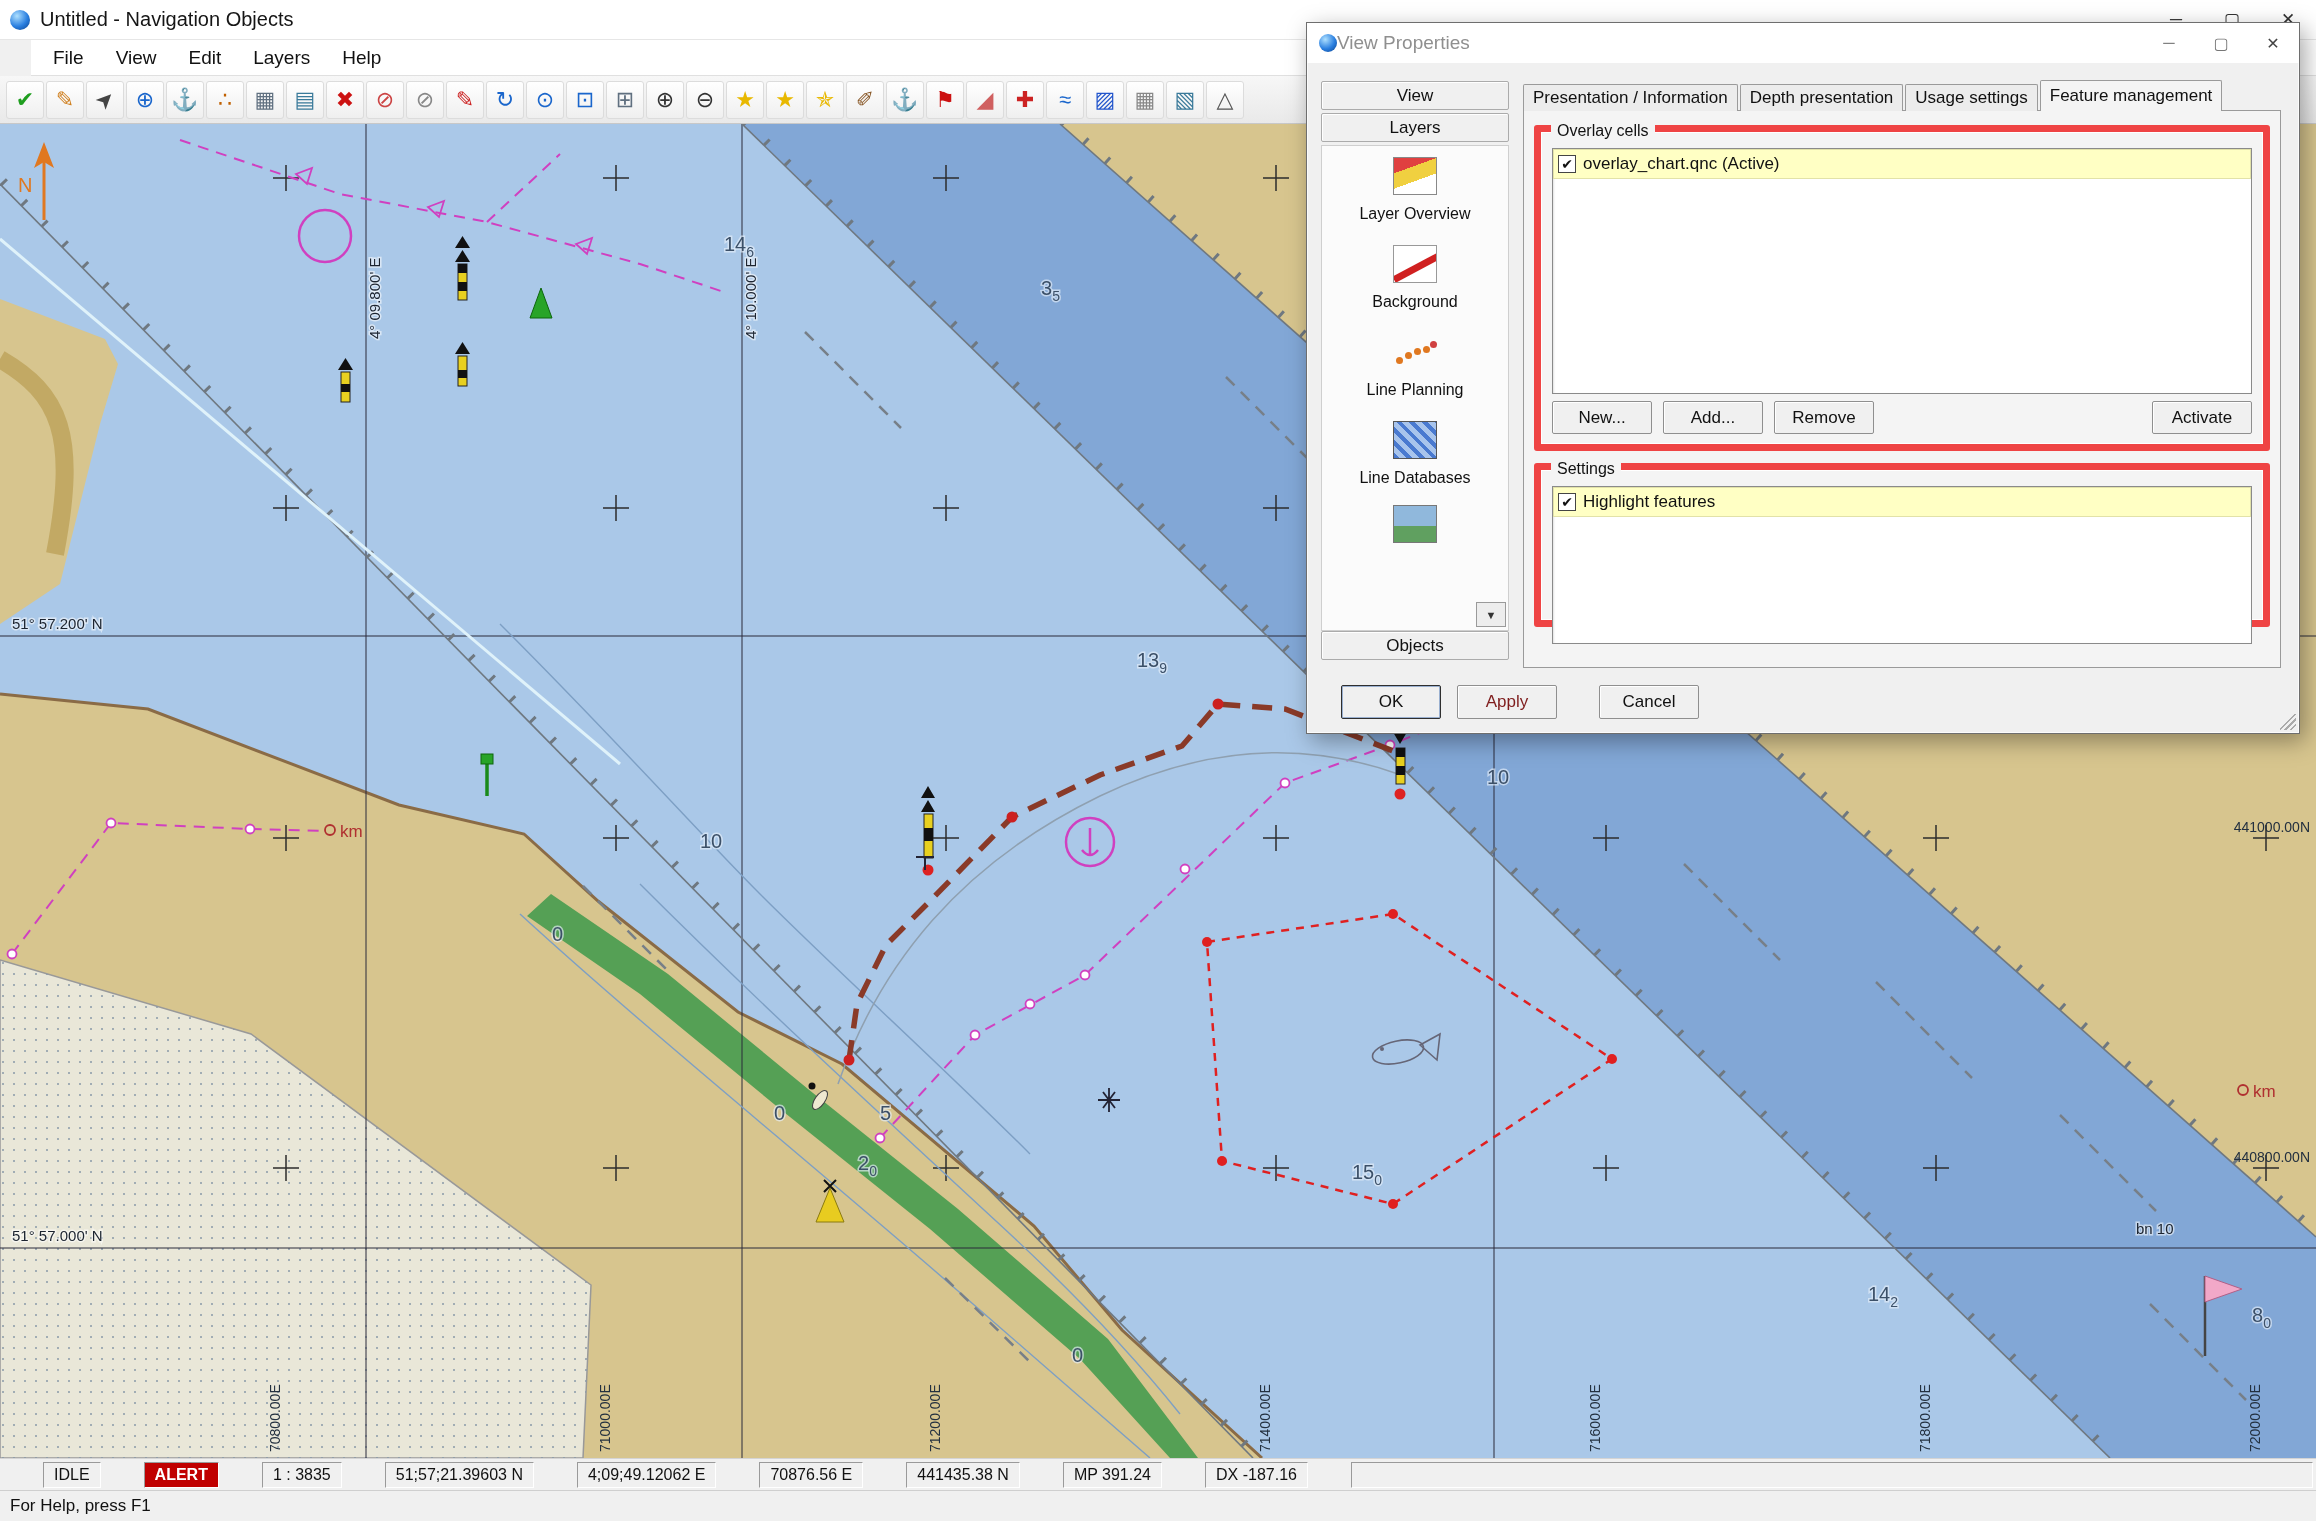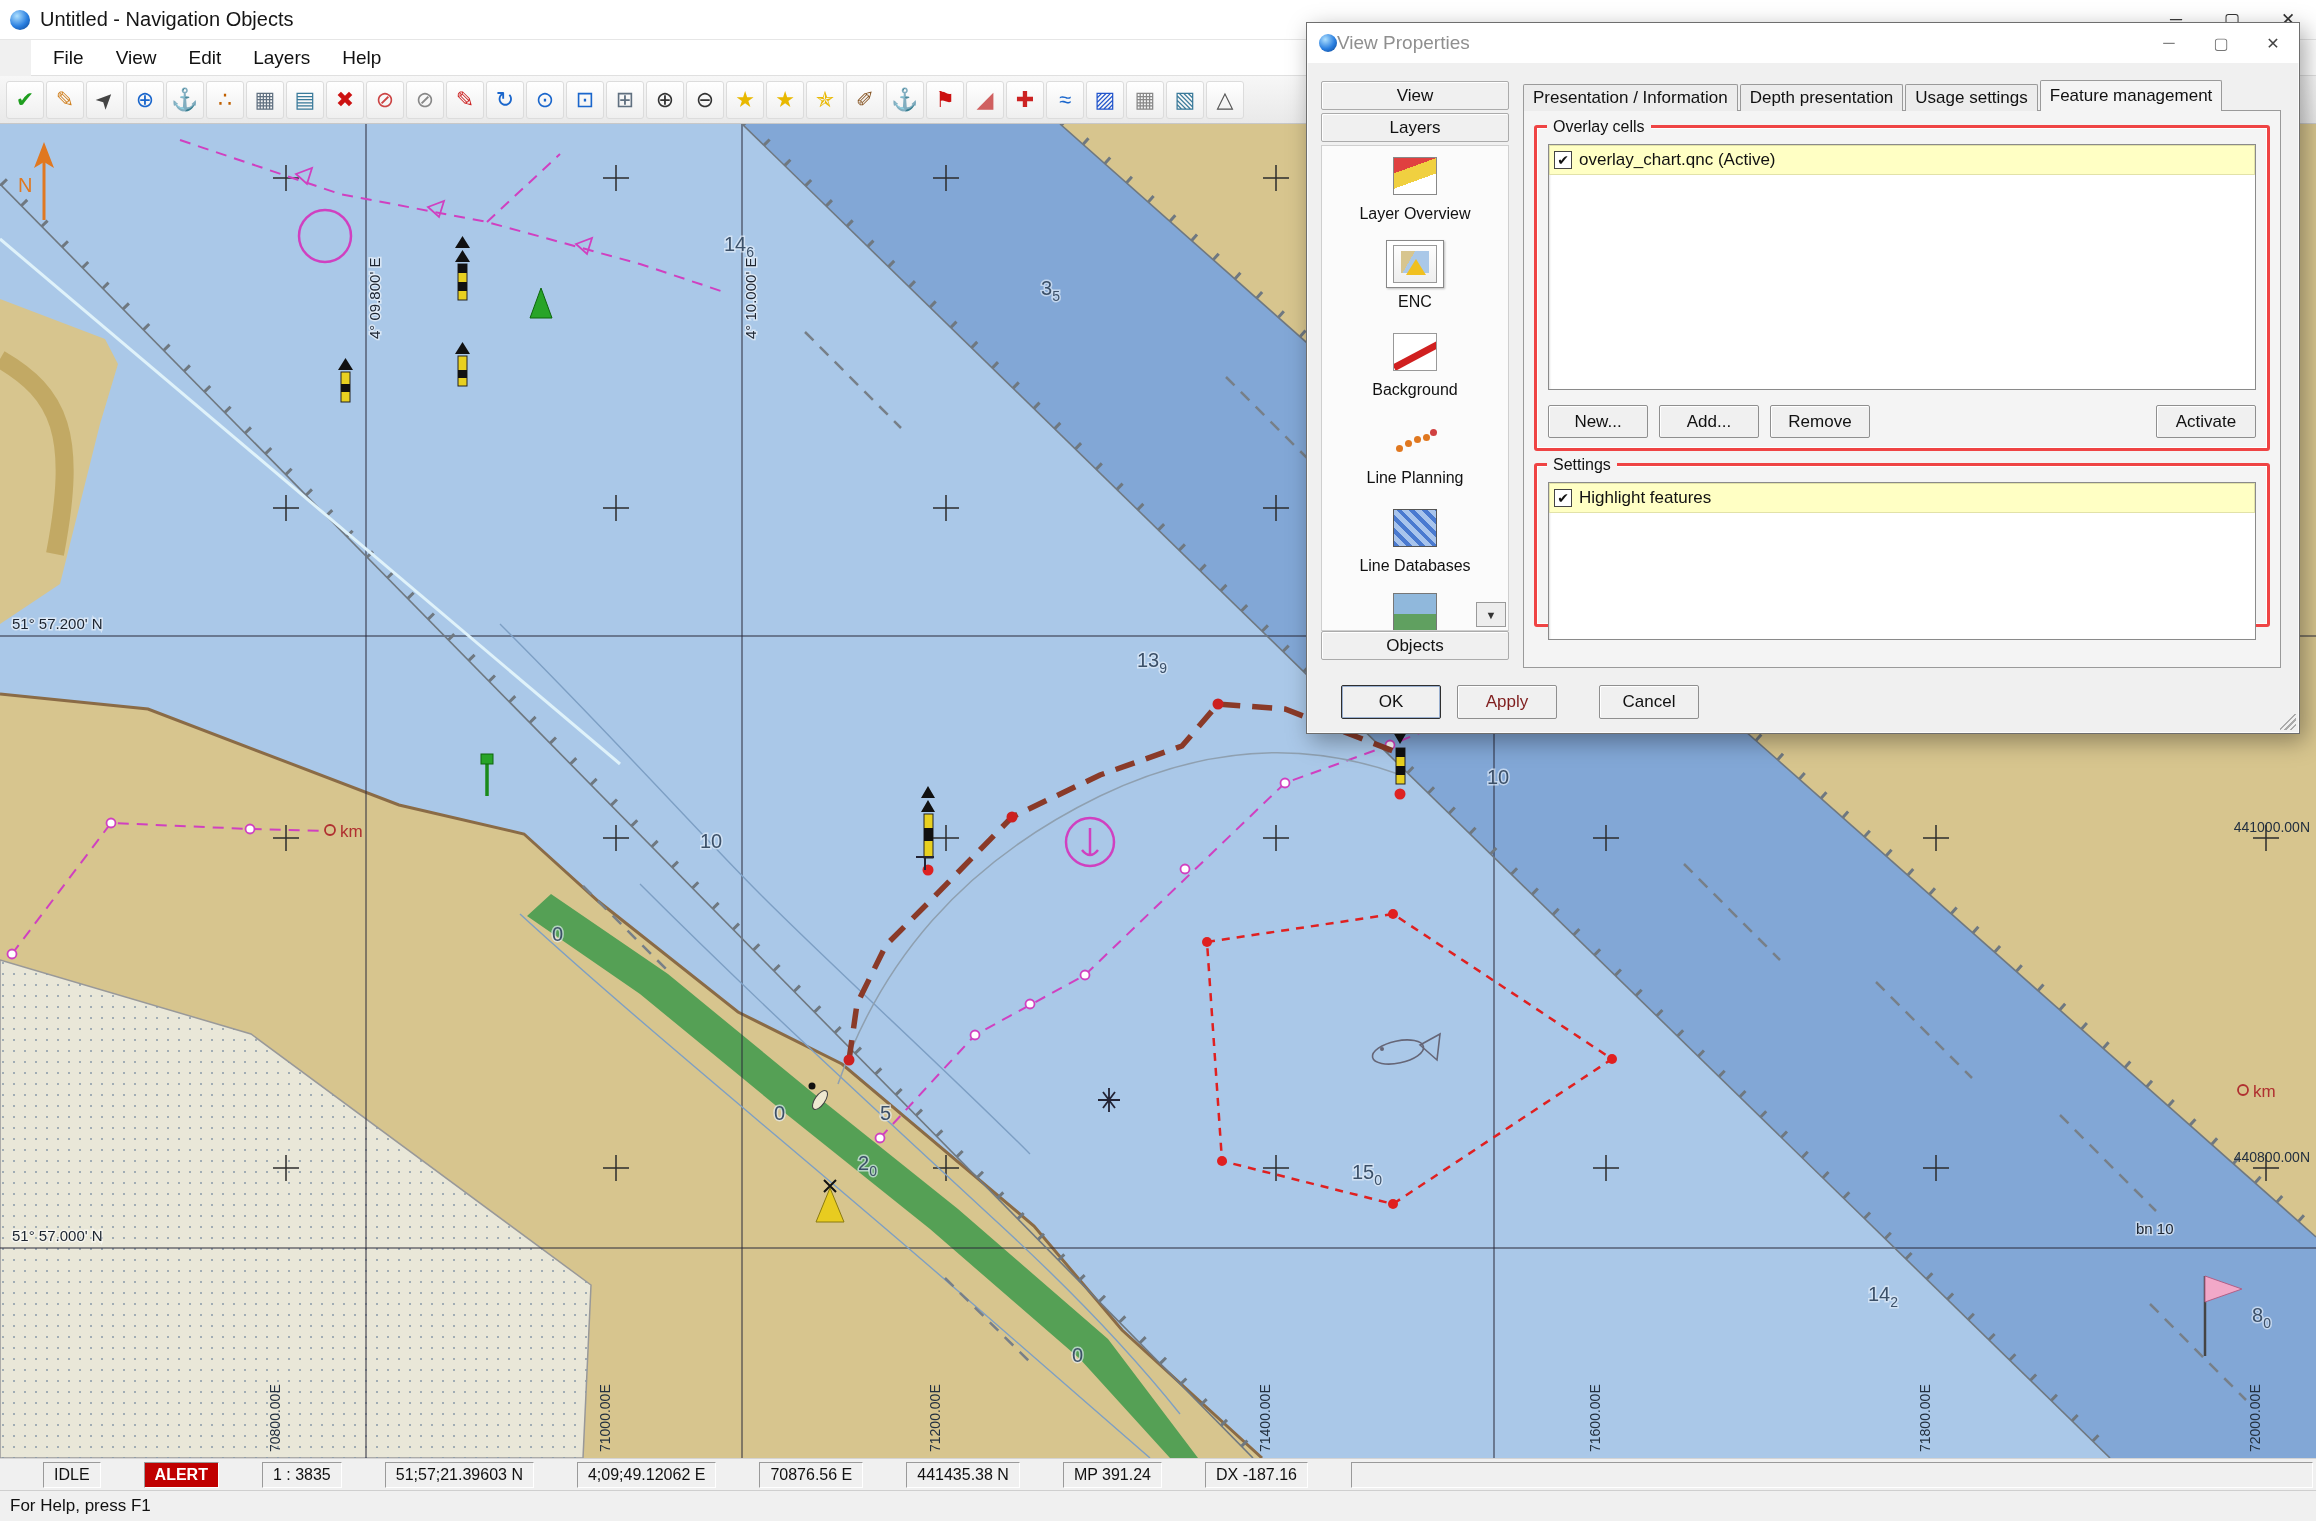--- a/index.html
+++ b/index.html
@@ -101,21 +101,21 @@
                 font-size:11px; color:#333; z-index:2; }
   .nav-bottom { position:absolute; bottom:0; left:0; right:0; }
 
   .dlg-tabs { position:absolute; left:216px; top:57px; height:31px; display:flex; align-items:flex-end; z-index:2; }
   .tab { height:27px; display:flex; align-items:center; padding:0 9px; font-size:17px; color:#111;
          background:#ececec; border:1px solid #9a9a9a; border-bottom:none; border-radius:2px 2px 0 0; margin-right:2px; }
   .tab.active { height:31px; background:#f4f4f4; position:relative; }
   .tab.active::after { content:""; position:absolute; left:0; right:0; bottom:-2px; height:3px; background:#f4f4f4; }
   .dlg-content { position:absolute; left:216px; top:87px; width:758px; height:558px;
                  background:#f4f4f4; border:1px solid #9a9a9a; }
-  .group { position:absolute; left:10px; width:736px; border:3px solid #ef4444; border-radius:3px;
+  .group { position:absolute; left:10px; width:736px; border:7px solid #ef4444; border-radius:3px;
            box-shadow: inset 0 0 0 1px #fff; }
   #overlay-group { top:14px; height:326px; }
   #settings-group { top:352px; height:164px; }
   .group-label { position:absolute; top:-10px; left:10px; background:#f4f4f4; padding:0 6px; font-size:16px; color:#111; }
   .listbox { position:absolute; left:11px; right:11px; background:#fff; border:1px solid #8a8a8a;
              box-shadow: inset 1px 1px 2px rgba(0,0,0,.12); }
   #overlay-list { top:16px; height:246px; }
   #settings-list { top:16px; height:158px; }
   .lrow { height:30px; display:flex; align-items:center; background:#ffffc4; border:1px solid #e2e2a8; }
   .cb { width:18px; height:18px; background:#fff; border:1px solid #444; margin:0 7px 0 4px;
@@ -520,26 +520,20 @@
     <div class="dlg-nav">
       <div class="nav-bar">View</div>
       <div class="nav-bar">Layers</div>
       <div class="nav-list">
         <div class="nav-item">
           <span class="ic-wrap">
               <span class="ic ic-overview"></span>
             </span>
           <span class="nlabel">Layer Overview</span>
         </div>
-        <div class="nav-item selected">
-          <span class="ic-wrap">
-              <span class="ic ic-enc"></span>
-            </span>
-          <span class="nlabel">ENC</span>
-        </div>
         <div class="nav-item">
           <span class="ic-wrap">
               <span class="ic ic-background"></span>
             </span>
           <span class="nlabel">Background</span>
         </div>
         <div class="nav-item">
           <span class="ic-wrap">
               <span class="ic ic-lineplan"></span>
             </span>

